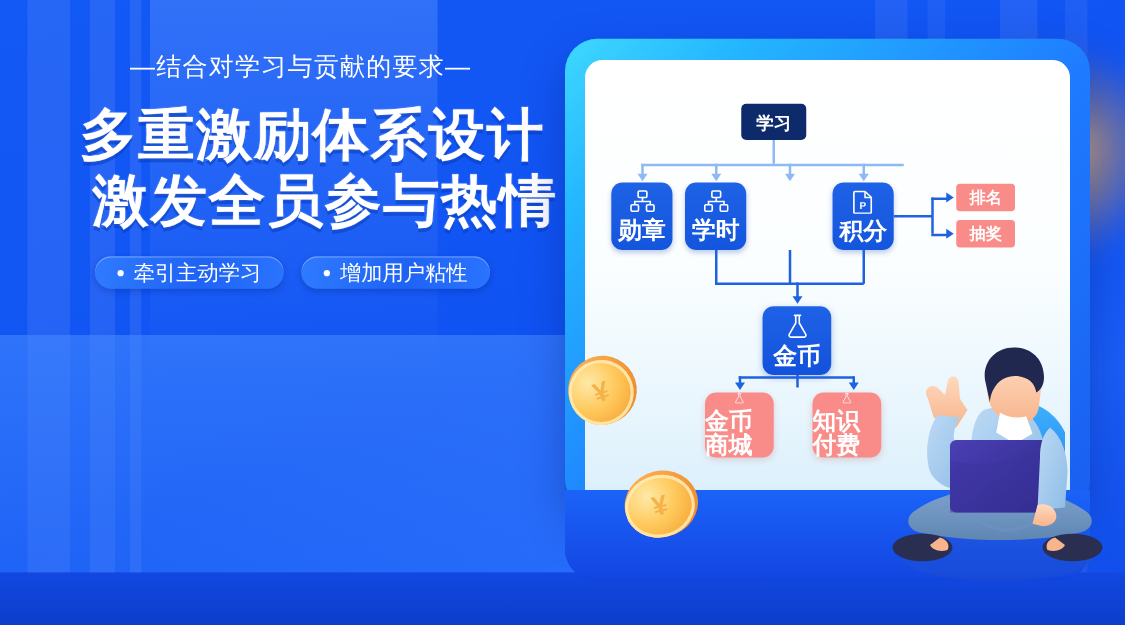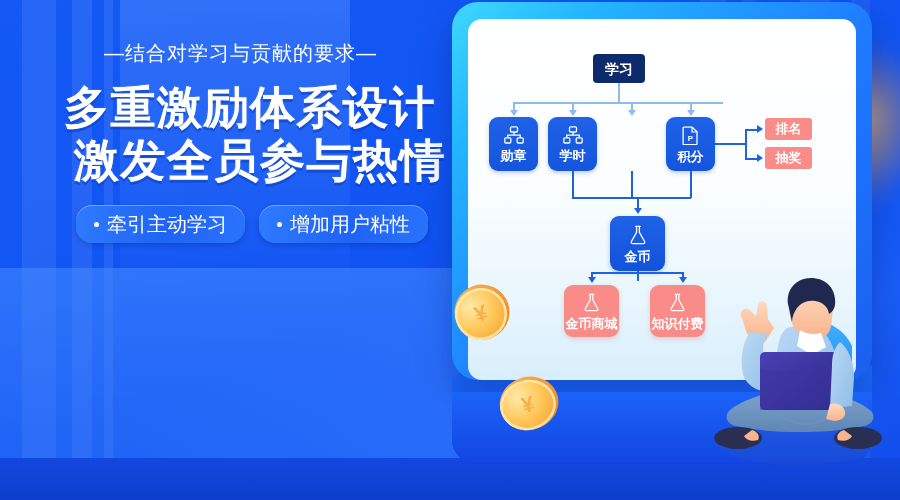--- a/index.html
+++ b/index.html
@@ -58,35 +58,35 @@
   .hl-line{
     font-size:45px;font-weight:700;color:#ffffff;
     letter-spacing:1.5px;line-height:1.18;
     text-shadow:0 3px 0 rgba(8,60,190,.55), 0 0 1px rgba(255,255,255,.9);
     white-space:nowrap;
   }
   .hl-line.l2{margin-left:10px;text-align:right;}
   .pills{display:flex;gap:14px;margin-top:18px;margin-left:20px;}
   .pill{
     display:flex;align-items:center;gap:8px;
-    height:38px;padding:0 18px;border-radius:16px;
+    height:26px;padding:0 18px;border-radius:16px;
     background:linear-gradient(100deg,#2f7bff,#1f63f5 55%,#2a74ff);
     box-shadow:inset 0 1px 0 rgba(255,255,255,.35),0 2px 5px rgba(0,20,90,.25);
-    color:#fff;font-size:20px;white-space:nowrap;
+    color:#fff;font-size:17px;white-space:nowrap;
   }
   .pill .dot{width:5px;height:5px;border-radius:50%;background:#fff;display:block;}
   .para{
     margin-top:26px;margin-left:3px;width:375px;
     color:#ffffff;font-size:16.5px;line-height:1.62;
     text-align:justify;
   }
 
   
   .device{
-    position:absolute;left:452px;top:2px;width:420px;height:378px;
+    position:absolute;left:452px;top:31px;width:420px;height:378px;
     border-radius:26px;
     background:linear-gradient(135deg,#3fd8ff 0%,#24b6ff 18%,#1e7bff 55%,#1a5ef0 100%);
     padding:17px 16px 0 16px;box-sizing:border-box;
     box-shadow:0 14px 34px rgba(5,30,120,.35);
   }
   .screen{
     width:100%;height:100%;border-radius:14px;
     background:linear-gradient(180deg,#ffffff 0%,#fbfeff 45%,#e7f5fd 80%,#d8eefb 100%);
     position:relative;overflow:hidden;
   }
@@ -102,21 +102,21 @@
     border-radius:0 0 22px 22px;
   }
 
   
   .diagram{position:absolute;inset:0;}
   .node{
     position:absolute;box-sizing:border-box;
     display:flex;flex-direction:column;align-items:center;justify-content:center;
     color:#fff;border-radius:9px;
   }
-  .node .lbl{font-size:13px;font-weight:700;line-height:1;}
+  .node .lbl{font-size:19px;font-weight:700;line-height:1;}
   .node .ic{margin-bottom:5px;display:block;}
 
   .n-root{
     left:125px;top:35px;width:52px;height:29px;border-radius:4px;
     background:#0d2a6b;
   }
   .n-root .lbl{font-size:14px;}
 
   .n-l2{
     top:98px;width:49px;height:54px;

